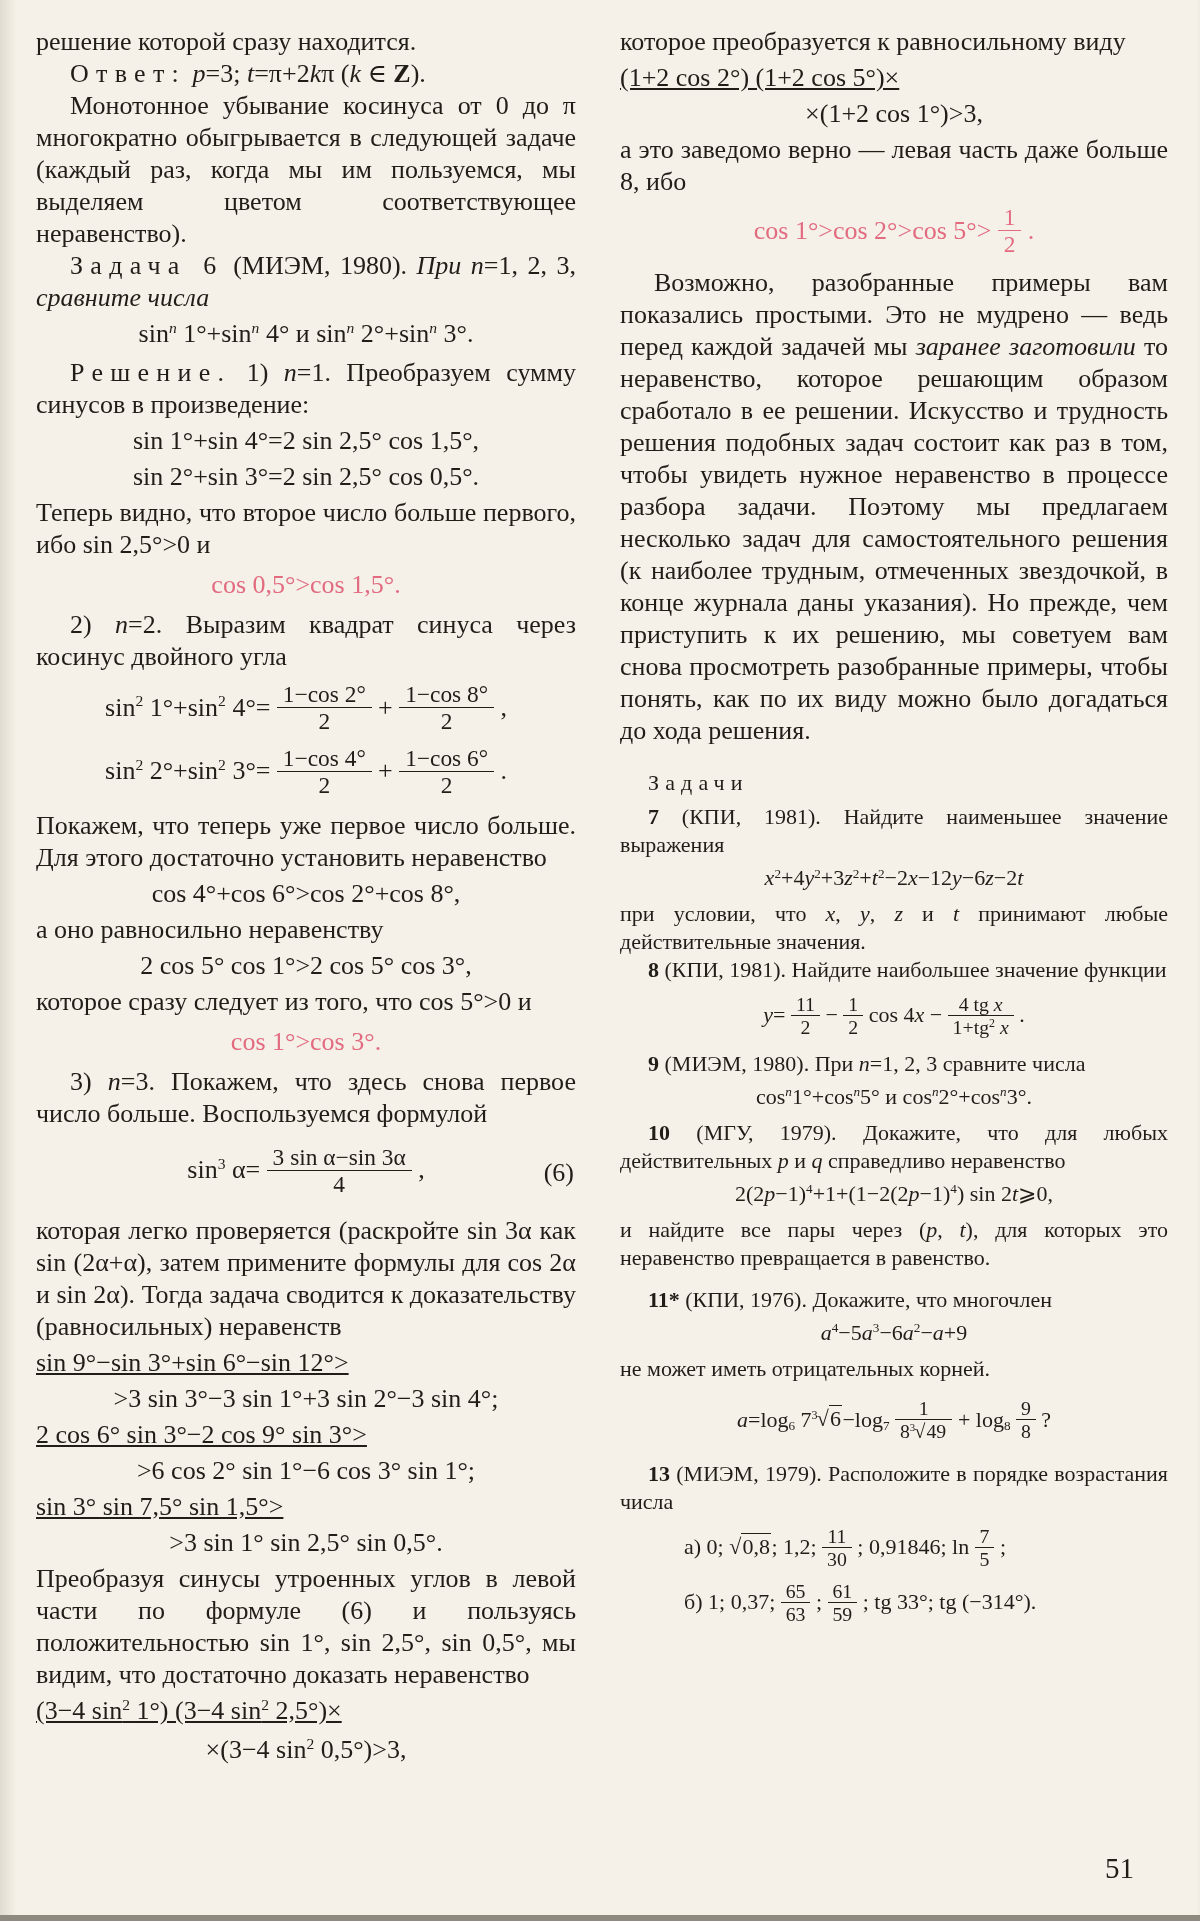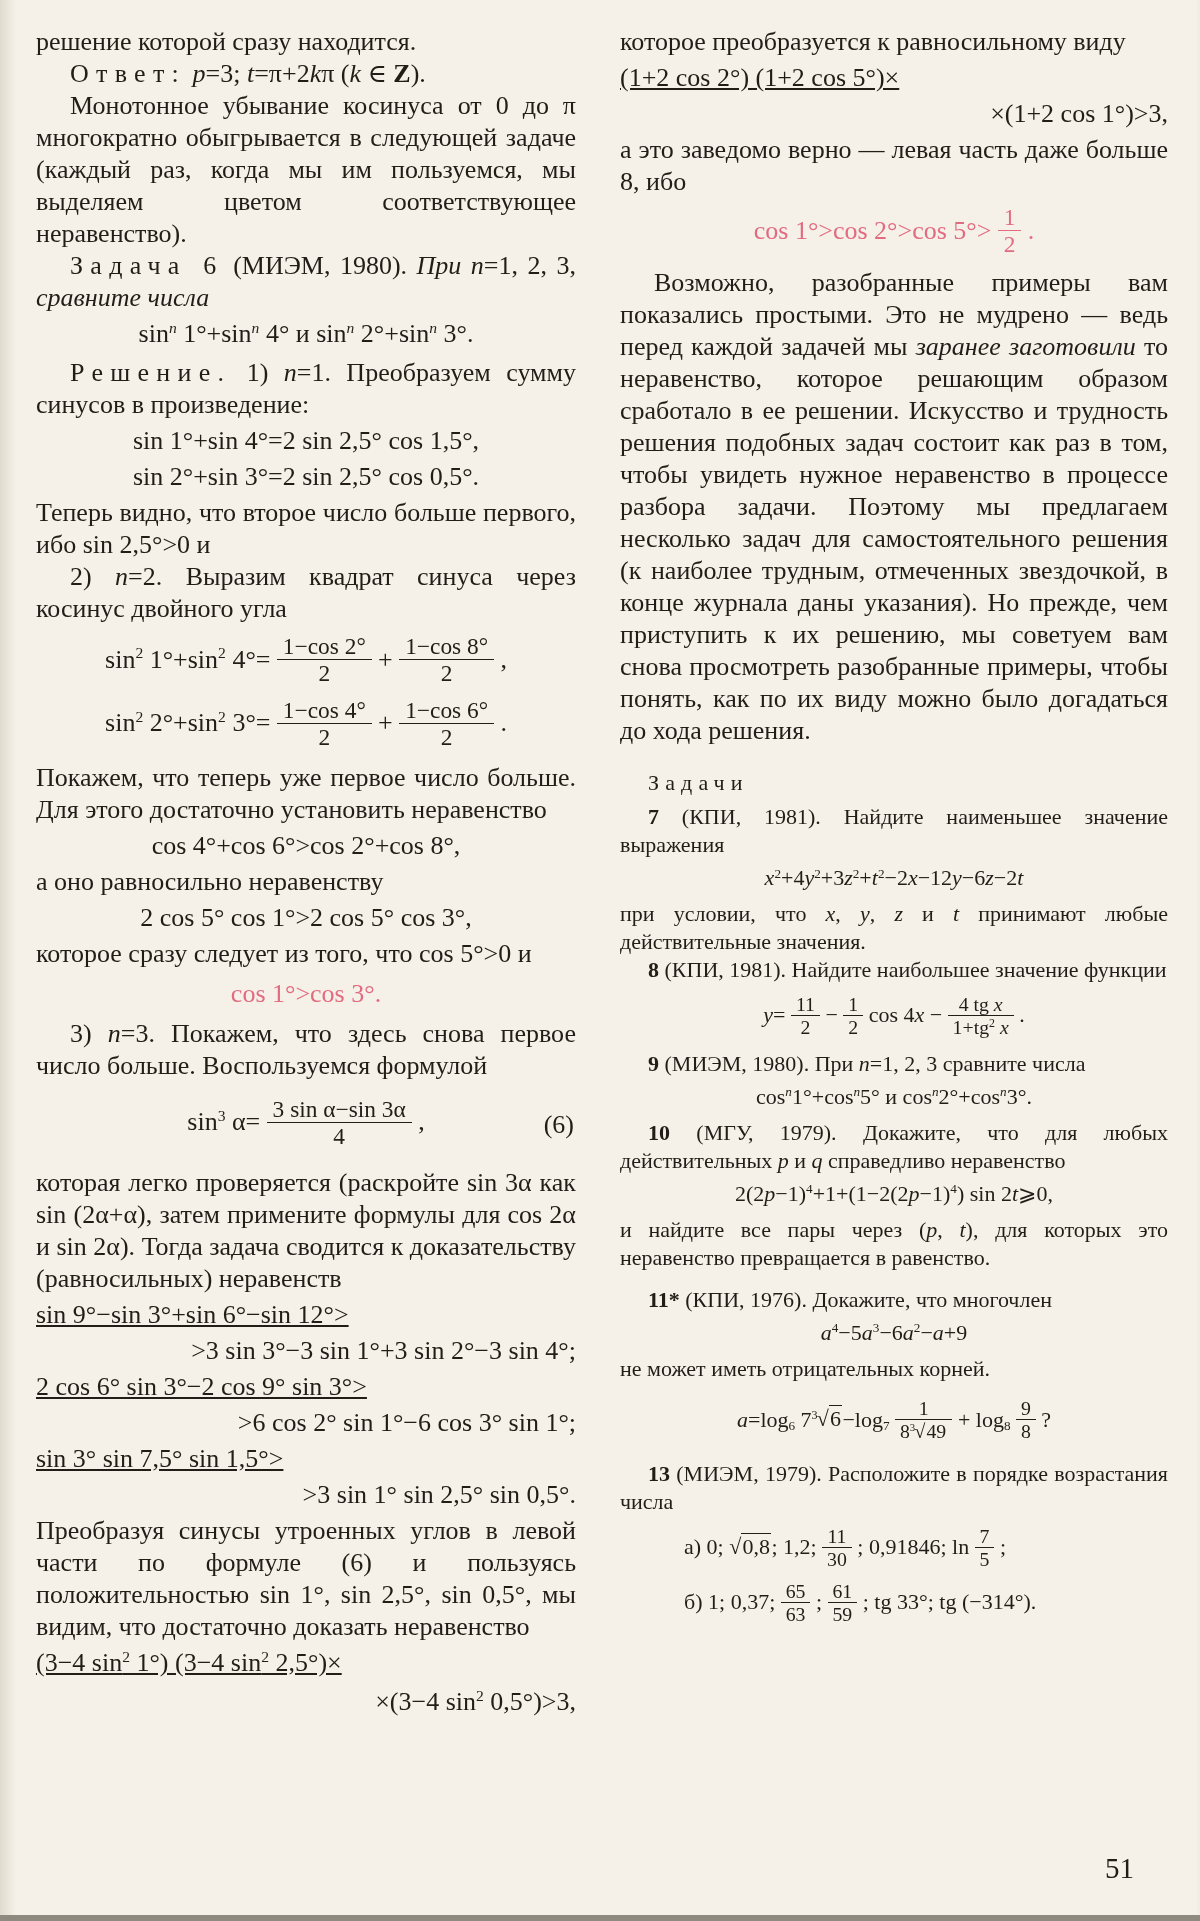--- a/index.html
+++ b/index.html
@@ -30,21 +30,21 @@
   .ind{text-indent:34px;}
   .ind-sm{text-indent:28px;}
   .noind{text-indent:0;}
   .mt-lg{margin-top:4px;}
   .mt-md{margin-top:14px;}
   .eq{text-align:center;white-space:nowrap;font-size:26px;line-height:32px;margin:4px 0;}
   .eq.sm{font-size:22px;line-height:28px;margin:5px 0;}
   .eq.tall{margin:10px 0;}
   .eq.xtall{margin:16px 0;}
   .eq-left{text-align:left;text-decoration:underline;}
-  .eq-right{text-align:right;}
+  .eq-right{}
   .eq-indent{text-align:left;padding-left:64px;}
   .pink{color:var(--pink);}
   .eq.pink{margin:8px 0;}
   .numbered{position:relative;}
   .eqnum{position:absolute;right:2px;top:50%;transform:translateY(-50%);}
   .prob-header{font-size:22px;line-height:28px;letter-spacing:.28em;text-indent:28px;margin:22px 0 6px;}
   .pagenum{position:absolute;right:72px;bottom:36px;font-size:29px;font-weight:400;}
   
   .i{font-style:italic;}
   .b{font-weight:700;}
@@ -67,20 +67,21 @@
   <div class="col col-left">
     <p class="body noind">решение которой сразу находится.</p>
     <p class="body ind"><span class="sp">Ответ:</span><span> </span><span class="i">p</span><span>=3; </span><span class="i">t</span><span>=π+2</span><span class="i">k</span><span>π (</span><span class="i">k</span><span> ∈ </span><span class="b">Z</span><span>).</span></p>
     <p class="body ind">Монотонное убывание косинуса от 0 до π многократно обыгрывается в следующей задаче (каждый раз, когда мы им пользуемся, мы выделяем цветом соответствующее неравенство).</p>
     <p class="body ind"><span class="sp">Задача 6</span><span> (МИЭМ, 1980). </span><span class="i">При </span><span class="i">n</span><span>=1, 2, 3, </span><span class="i">сравните числа</span></p>
     <div class="eq"><span>sin</span><span class="sup i">n</span><span> 1°+sin</span><span class="sup i">n</span><span> 4° и sin</span><span class="sup i">n</span><span> 2°+sin</span><span class="sup i">n</span><span> 3°.</span></div>
     <p class="body ind"><span class="sp">Решение.</span><span> 1) </span><span class="i">n</span><span>=1. Преобразуем сумму синусов в произведение:</span></p>
     <div class="eq"><span>sin 1°+sin 4°=2 sin 2,5° cos 1,5°,</span></div>
     <div class="eq"><span>sin 2°+sin 3°=2 sin 2,5° cos 0,5°.</span></div>
     <p class="body noind">Теперь видно, что второе число больше первого, ибо sin 2,5°&gt;0 и</p>
+    <div class="eq pink"><span>cos 0,5°&gt;cos 1,5°.</span></div>
     <p class="body ind"><span>2) </span><span class="i">n</span><span>=2. Выразим квадрат синуса через косинус двойного угла</span></p>
     <div class="eq tall"><span>sin</span><span class="sup">2</span><span> 1°+sin</span><span class="sup">2</span><span> 4°= </span><span class="frac">
           <span class="num"><span>1−cos 2°</span></span>
           <span class="den"><span>2</span></span>
         </span><span> + </span><span class="frac">
           <span class="num"><span>1−cos 8°</span></span>
           <span class="den"><span>2</span></span>
         </span><span> ,</span></div>
     <div class="eq tall"><span>sin</span><span class="sup">2</span><span> 2°+sin</span><span class="sup">2</span><span> 3°= </span><span class="frac">
           <span class="num"><span>1−cos 4°</span></span>

